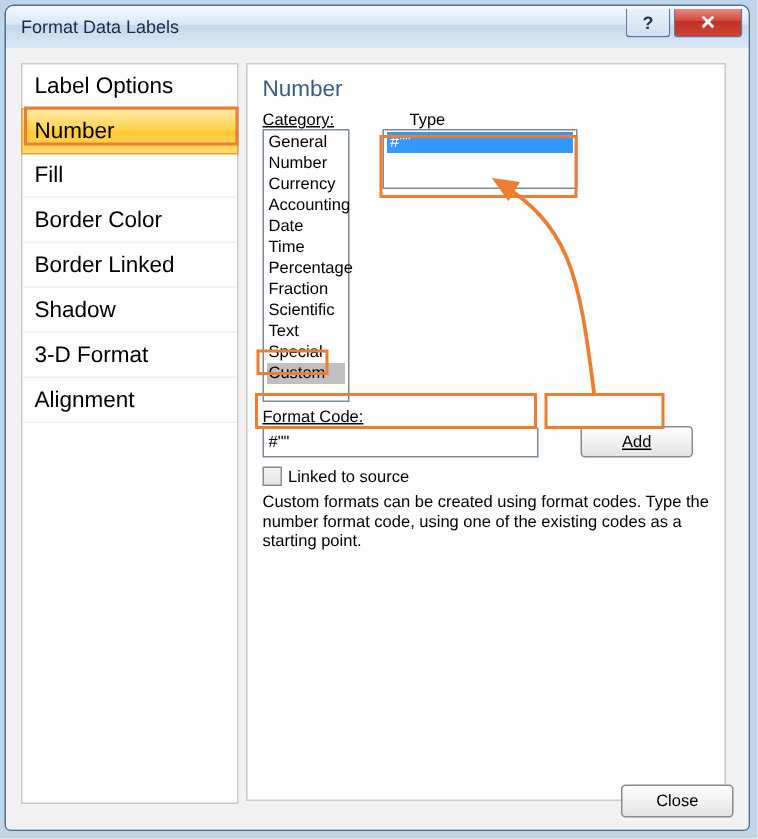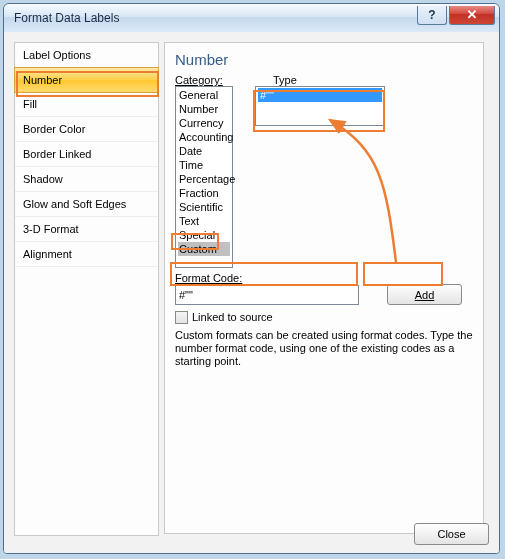--- a/index.html
+++ b/index.html
@@ -6,38 +6,38 @@
   body{background:#bfd6e8;width:505px;height:559px;overflow:hidden;position:relative}
   .dialog{position:relative;width:495px;height:549px;margin:3px;background:#fff;border:1px solid #4f6e8f;border-radius:6px 6px 4px 4px;overflow:hidden;box-shadow:0 0 0 1px #e6eef5 inset}
   .titlebar{height:28px;background:linear-gradient(#f7fbff,#d7e6f5 45%,#c4d8ec 46%,#dbe9f7);border-bottom:1px solid #aac0d8;display:flex;align-items:center;padding:0 0 0 10px;border-radius:5px 5px 0 0}
   .titlebar .title{flex:0 0 auto;font-size:12px;color:#1a2b44}
   .titlebar .spacer{flex:1}
   .tbtn{height:18px;margin-top:-6px;border:1px solid #5a7aa0;border-top:none;border-radius:0 0 3px 3px;display:flex;align-items:center;justify-content:center;font-family:Arial;margin-left:2px}
   .helpbtn{width:28px;background:linear-gradient(#e9f2fb,#cfe0f2);color:#20364f;font-weight:bold;font-size:12px}
   .closebtn{width:44px;background:linear-gradient(#e58b84,#d4453a 45%,#c23125 46%,#cf4436);color:#fff;font-weight:bold;font-size:13px;margin-right:4px}
   .client{position:absolute;top:28px;left:0;right:0;bottom:0;background:#f2f2f2;padding:8px}
   .sidebar{position:absolute;top:10px;left:10px;width:143px;height:492px;background:#fdfdfd;border:1px solid #c9c9c9}
-  .side-item{padding:6px 8px;border-bottom:1px solid #ededed;cursor:default;font-size:11px}
+  .side-item{padding:6px 8px;border-bottom:1px solid #ededed;cursor:default;font-size:15px}
   .side-item.selected{background:linear-gradient(#ffe9a6,#ffd24b 48%,#ffc830 50%,#ffda6b);border:1px solid #d9a13c;margin:-1px;padding:6px 8px}
   .main{position:absolute;top:10px;left:160px;width:320px;height:492px;border:1px solid #c9c9c9;background:#fdfdfd;padding:8px 10px;box-sizing:border-box}
   .main h1{font-size:15px;color:#3a5b84;font-weight:normal;margin:0 0 6px 0}
   .lbl{font-size:11px}
   .lbl u{text-decoration:underline}
   .row{display:flex;gap:22px}
   .listbox{border:1px solid #7a8a99;background:#fff;font-size:11px;line-height:14px;padding:1px 2px;box-sizing:border-box}
   .catbox{width:58px;height:182px}
   .catbox div{padding:0 1px}
   .catbox .sel{background:#c0c0c0}
   .typebox{width:130px;height:40px}
   .typebox div{padding:0 2px}
   .typebox .sel{background:#3399ff;color:#fff}
   .fc-input{border:1px solid #7a8a99;background:#fff;height:20px;width:184px;padding:0 3px;font-size:11px;box-sizing:border-box}
   .addbtn{width:75px;height:21px;background:linear-gradient(#fefefe,#e4e4e4);border:1px solid #8a8a8a;border-radius:3px;font-size:11px;margin-left:6px}
   .helptext{font-size:11px;margin-top:5px;line-height:13px}
-  .chk{display:flex;gap:4px;margin-top:6px;font-size:11px}
+  .chk{display:flex;align-items:center;gap:4px;margin-top:6px;font-size:11px}
   .chkbox{width:13px;height:13px;border:1px solid #8a8a8a;background:linear-gradient(#f4f4f4,#e4e4e4);box-sizing:border-box}
   .footer-close{position:absolute;right:10px;bottom:8px;width:75px;height:22px;background:linear-gradient(#fefefe,#e4e4e4);border:1px solid #8a8a8a;border-radius:3px;font-size:11px}
   .hl{position:absolute;border:2px solid #ed7d31;box-sizing:border-box;pointer-events:none}
   svg.arrow{position:absolute;pointer-events:none;overflow:visible}
 </style>
 </head>
 <body>
 
 <div class="dialog">
   <div class="titlebar">
@@ -52,21 +52,20 @@
   </div>
 
   <div class="client">
     <div class="sidebar" id="sidebar">
         <div class="side-item">Label Options</div>
         <div class="side-item selected">Number</div>
         <div class="side-item">Fill</div>
         <div class="side-item">Border Color</div>
         <div class="side-item">Border Linked</div>
         <div class="side-item">Shadow</div>
-        <div class="side-item">Glow and Soft Edges</div>
         <div class="side-item">3-D Format</div>
         <div class="side-item">Alignment</div>
       </div>
 
     <div class="main">
       <h1>Number</h1>
       <div class="row">
         <div style="width:76px">
           <span class="lbl"><u>Category:</u></span>
         </div>

